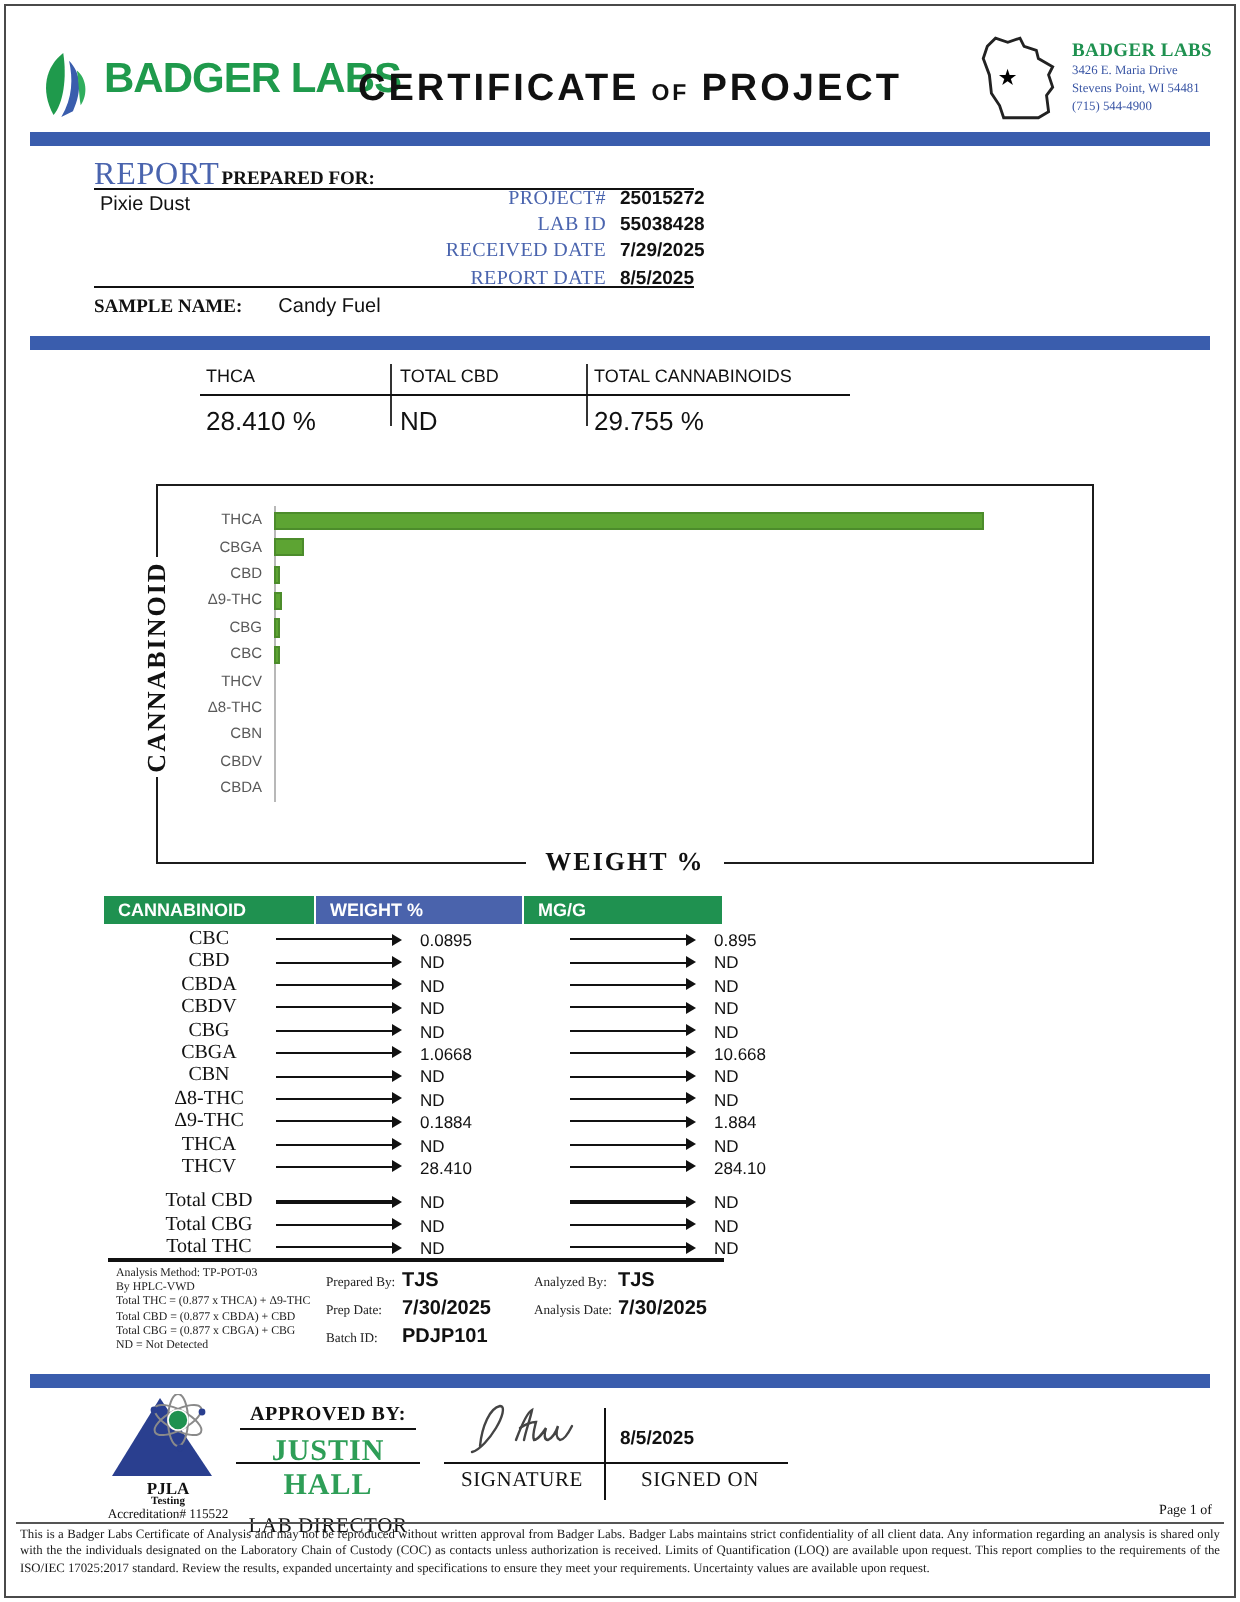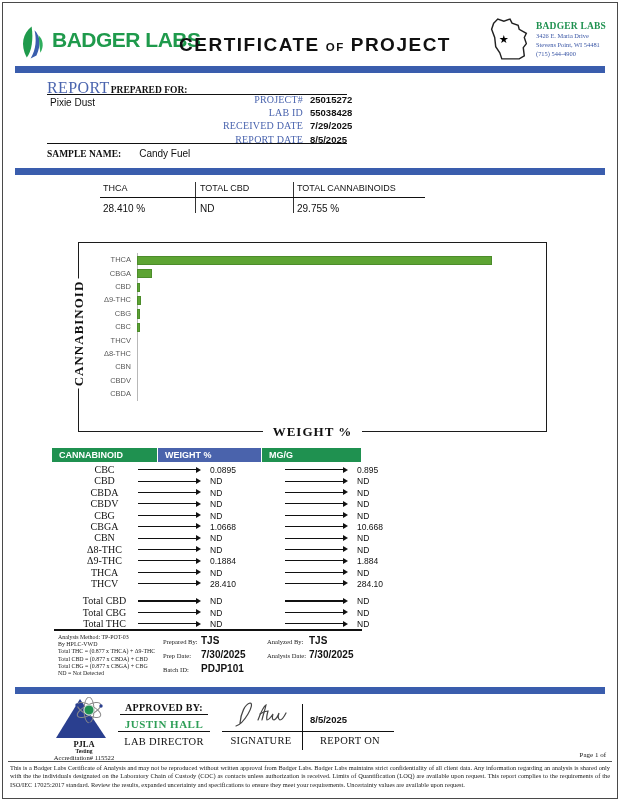--- a/index.html
+++ b/index.html
@@ -35,21 +35,21 @@
   .sample-row{position:absolute;left:47px;top:148px;display:flex;gap:18px;align-items:baseline;}
   .sample-label{font-family:"Liberation Serif",serif;font-weight:bold;font-size:9.5px;}
   .sample-value{font-size:10px;}
 
   
   #summary-cells .sum-cell{position:absolute;top:183px;}
   #summary-cells .sum-cell:nth-child(1){left:103px;}
   #summary-cells .sum-cell:nth-child(2){left:200px;}
   #summary-cells .sum-cell:nth-child(3){left:297px;}
   .sum-label{font-size:9px;}
-  .sum-value{font-size:10px;margin-top:10px;}
+  .sum-value{font-size:13px;margin-top:10px;}
   .vline{position:absolute;width:1px;background:#333;}
 
   
   .chart{position:absolute;left:78px;top:242px;width:467px;height:188px;border:1.8px solid #1c1c1c;}
   .c-title{position:absolute;top:-9px;left:0;right:0;text-align:center;}
   .c-title span,.c-xlab span{background:#fff;padding:0 10px;font-family:"Liberation Serif",serif;
         font-weight:bold;font-size:13px;letter-spacing:1px;}
   .c-xlab{position:absolute;bottom:-9px;left:0;right:0;text-align:center;}
   .c-ylab{position:absolute;left:-55px;top:82px;width:110px;height:17px;transform:rotate(-90deg);
         text-align:center;background:#fff;font-family:"Liberation Serif",serif;font-weight:bold;
@@ -89,21 +89,21 @@
   #fn-mid{left:163px;} #fn-right{left:267px;}
   .fn-row{display:flex;margin-bottom:3px;align-items:baseline;}
   #fn-mid .fn-label{width:38px;} #fn-right .fn-label{width:42px;}
   .fn-label{font-family:"Liberation Serif",serif;font-size:6.6px;color:#222;}
   .fn-value{font-size:10px;font-weight:bold;}
 
   
   .pjla-text{position:absolute;text-align:center;font-weight:bold;}
   .approve-box{position:absolute;left:116px;top:702px;width:96px;text-align:center;}
   .approve-label{font-family:"Liberation Serif",serif;font-weight:bold;font-size:10px;letter-spacing:0.3px;}
-  .approver-name{font-family:"Liberation Serif",serif;font-weight:bold;font-size:11px;
+  .approver-name{font-family:"Liberation Serif",serif;font-weight:bold;font-size:15px;
                  color:#2e9e57;letter-spacing:0.5px;margin-top:5px;}
   .approver-role{font-family:"Liberation Serif",serif;font-size:10.5px;margin-top:6px;letter-spacing:0.3px;}
   .sig-label{position:absolute;font-family:"Liberation Serif",serif;font-size:10.5px;letter-spacing:0.3px;}
   .signed-date{position:absolute;left:310px;top:714px;font-size:9.5px;font-weight:600;}
   .page-label{position:absolute;right:14px;top:751px;font-family:"Liberation Serif",serif;font-size:7px;}
   .disclaimer{position:absolute;left:10px;top:764px;width:600px;font-family:"Liberation Serif",serif;
               font-size:6.4px;line-height:8.3px;color:#1a1a1a;text-align:justify;}
 </style>
 </head>
 <body>
@@ -424,18 +424,18 @@
     <g stroke="#444" stroke-width="1.2" fill="none" stroke-linecap="round">
       <path d="M14,24 C15,14 19,5 24,4 C27,4 25,10 22,15 C19,20 14,26 10,27"></path>
       <path d="M32,21 C35,13 38,7 40,6 C39,11 37,16 36,21"></path>
       <path d="M34,15 C37,13 40,12 42,12 C41,16 40,19 41,21 C43,21 45,18 47,15 C46,18 46,21 48,21 C50,20 52,17 53,14 C52,17 52,20 54,21 C56,21 58,18 60,14"></path>
     </g>
   </svg>
   <div class="hrule" style="left:222px;top:731px;width:172px;height:1.1px"></div>
   <div class="vline" style="left:302px;top:704px;height:46px;width:1.2px;background:#111"></div>
   <div class="signed-date">8/5/2025</div>
   <div class="sig-label" style="left:222px;top:735px;width:78px;text-align:center;">SIGNATURE</div>
-  <div class="sig-label" style="left:308px;top:735px;width:84px;text-align:center;">REPORT ON</div>
+  <div class="sig-label" style="left:308px;top:735px;width:84px;text-align:center;">SIGNED ON</div>
 
   <div class="page-label">Page 1 of</div>
   <div class="hrule" style="left:8px;top:761px;width:604px;height:0.9px;background:#555"></div>
   <div class="disclaimer">This is a Badger Labs Certificate of Analysis and may not be reproduced without written approval from Badger Labs. Badger Labs maintains strict confidentiality of all client data. Any information regarding an analysis is shared only with the the individuals designated on the Laboratory Chain of Custody (COC) as contacts unless authorization is received. Limits of Quantification (LOQ) are available upon request. This report complies to the requirements of the ISO/IEC 17025:2017 standard. Review the results, expanded uncertainty and specifications to ensure they meet your requirements. Uncertainty values are available upon request.</div>
 </div>
 
 </body></html>

